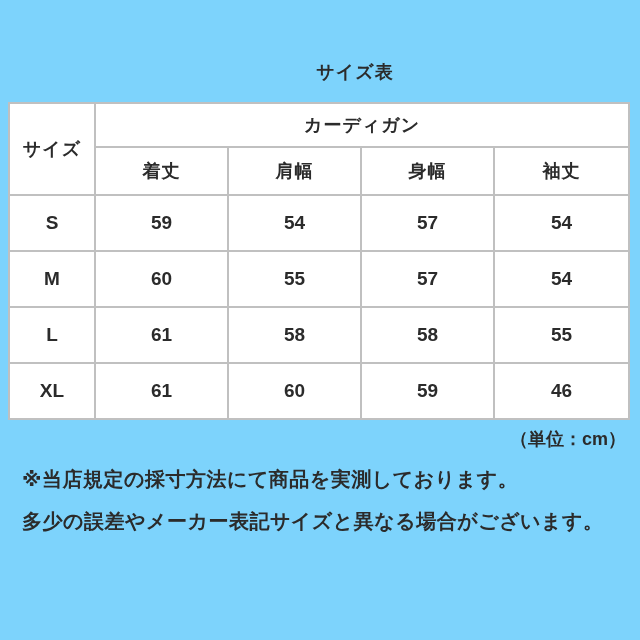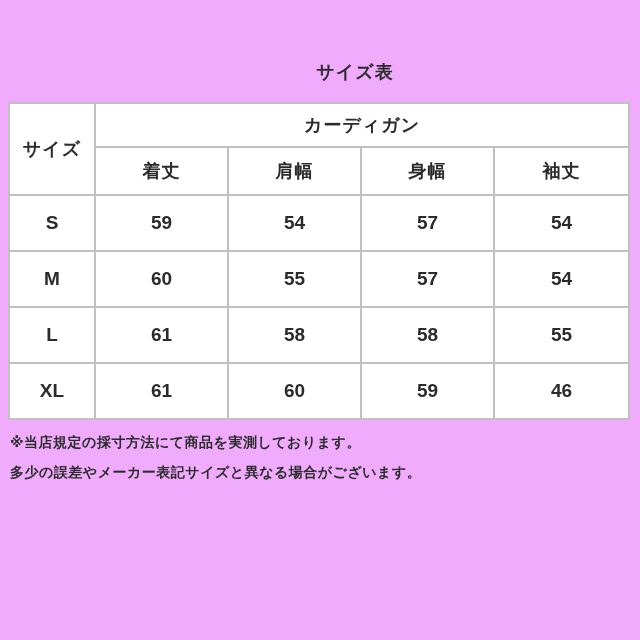--- a/index.html
+++ b/index.html
@@ -12,21 +12,21 @@
   }
   body {
     font-family: "Liberation Sans", "DejaVu Sans", sans-serif;
     color: #2b2b2b;
     font-weight: bold;
   }
   .canvas {
     position: relative;
     width: 640px;
     height: 640px;
-    background: #f0abfc;
+    background: #7dd3fc;
   }
   .title {
     padding-top: 58px;
     width: 620px;
     margin-left: 8px;
     text-align: center;
     transform: translateX(37px);
     font-size: 18px;
     line-height: 28px;
     letter-spacing: 1px;
@@ -56,22 +56,22 @@
     margin-left: 8px;
     margin-top: 6px;
     text-align: right;
     font-size: 18px;
     line-height: 26px;
   }
   .notes {
     margin: 7px 0 0 10px;
   }
   .notes p {
-    margin: 0;
-    font-size: 14px;
+    margin: 12px;
+    font-size: 20px;
     line-height: 30px;
     letter-spacing: 0.5px;
     white-space: nowrap;
   }
 </style>
 </head>
 <body>
 
 <div class="canvas">
 
@@ -122,19 +122,20 @@
       <tr>
         <th>XL</th>
         <td>61</td>
         <td>60</td>
         <td>59</td>
         <td>46</td>
       </tr>
     </tbody>
   </table>
 
+  <div class="unit">（単位：cm）</div>
 
   <div class="notes">
     <p>※当店規定の採寸方法にて商品を実測しております。</p>
     <p>多少の誤差やメーカー表記サイズと異なる場合がございます。</p>
   </div>
 
 </div>
 
 </body></html>

